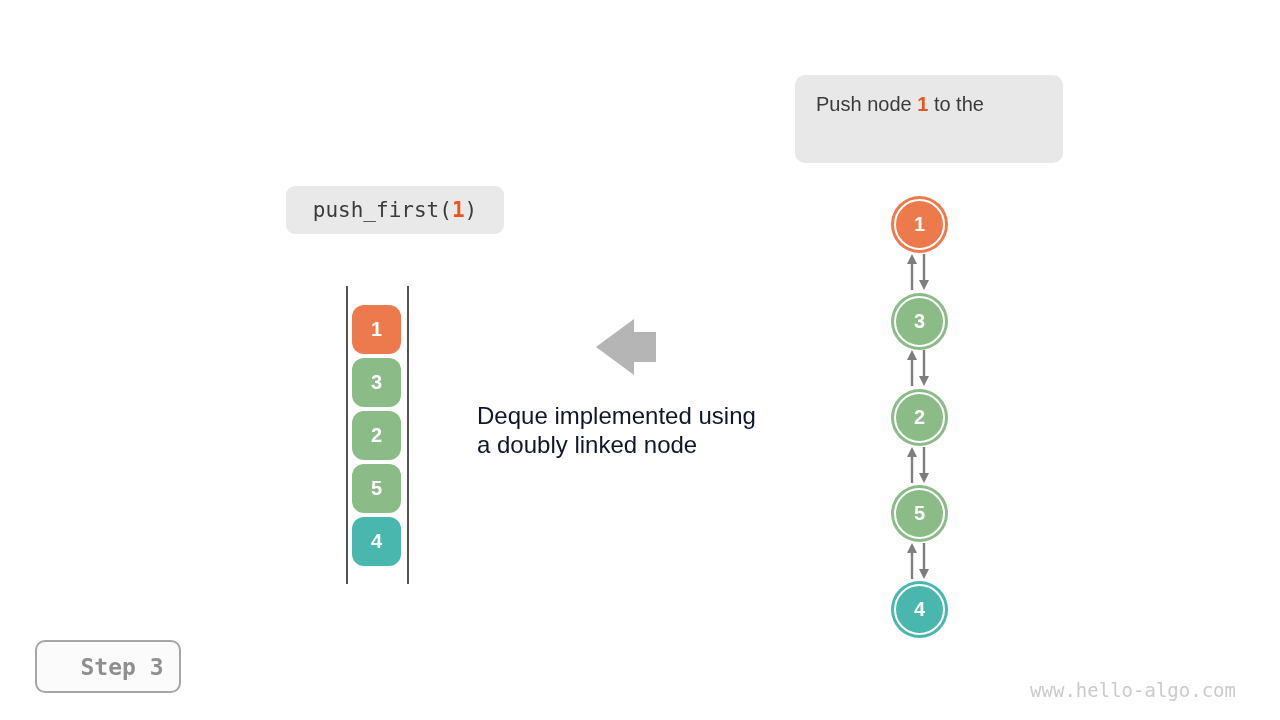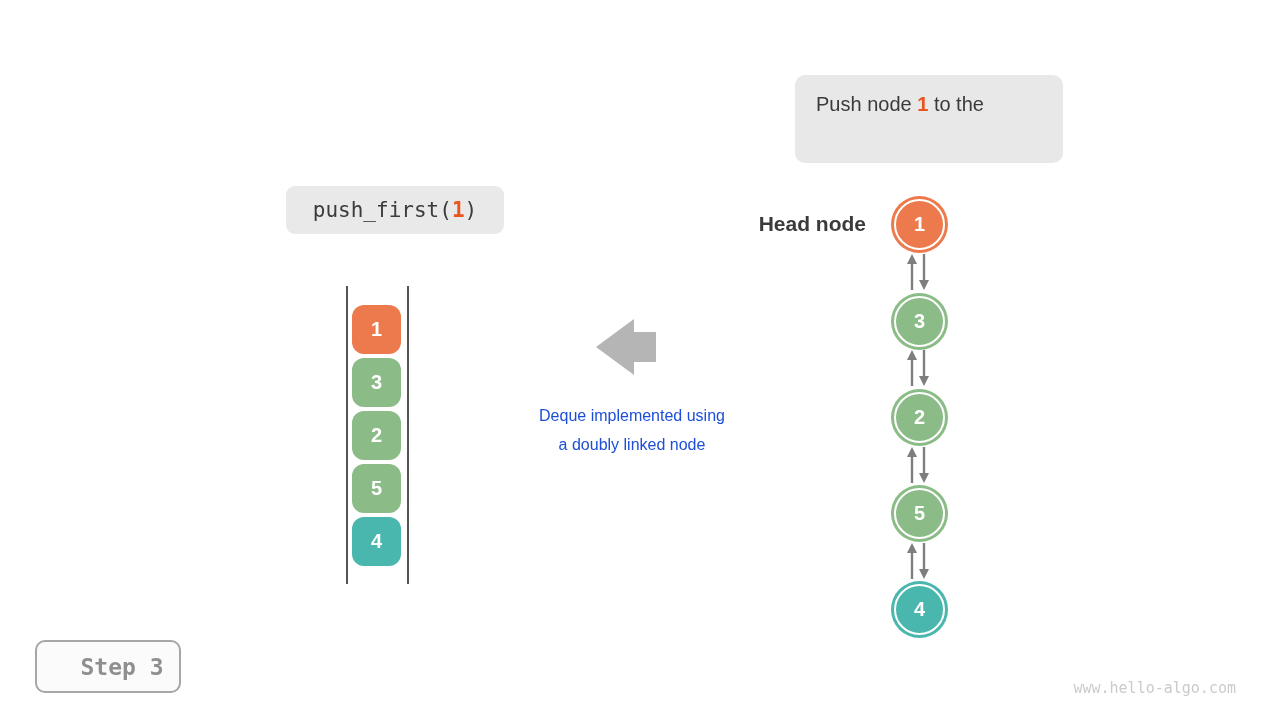--- a/index.html
+++ b/index.html
@@ -20,22 +20,22 @@
   
   .rail{position:absolute;width:2px;background:#545454;top:286px;height:298px;}
   .rail.left{left:346px;} .rail.right{left:407px;}
   .cell{position:absolute;left:352px;width:49px;height:49px;border-radius:12px;
         background:var(--c);color:#fff;font-weight:bold;font-size:20px;
         display:flex;align-items:center;justify-content:center;}
   .c0{top:305px;} .c1{top:358px;} .c2{top:411px;} .c3{top:464px;} .c4{top:517px;}
 
   
   .big-arrow{position:absolute;left:596px;top:319px;}
-  .caption{position:absolute;left:477px;top:401px;width:310px;text-align:center;
-           color:#1d4ed8;font-size:16px;line-height:29px;}
+  .caption{position:absolute;left:477px;top:401px;width:310px;
+           color:#0f172a;font-size:24px;line-height:29px;}
 
   
   .node{position:absolute;left:894px;width:47px;height:47px;border-radius:50%;
         background:var(--c);border:2px solid #fff;box-shadow:0 0 0 3px var(--c);
         color:#fff;font-weight:bold;font-size:20px;
         display:flex;align-items:center;justify-content:center;}
   .n0{top:199px;} .n1{top:296px;} .n2{top:392px;} .n3{top:488px;} .n4{top:584px;}
   .connector{position:absolute;left:906px;}
   .k0{top:254px;} .k1{top:350px;} .k2{top:447px;} .k3{top:543px;}
 
@@ -43,21 +43,21 @@
               font-weight:bold;font-size:21px;color:#3B3B3B;}
   .head-label{top:212px;} .tail-label{top:597px;}
 
   
   .step-chip{position:absolute;left:35px;top:640px;width:146px;height:53px;background:#FBFBFB;
              border:2px solid #A6A6A6;border-radius:10px;box-sizing:border-box;
              display:flex;align-items:center;justify-content:center;
              font-family:"DejaVu Sans Mono", monospace;font-weight:bold;font-size:23px;color:#8F8F8F;padding-left:28px;}
 
   .watermark{position:absolute;right:44px;top:679px;font-family:"DejaVu Sans Mono", monospace;
-             font-size:15px;color:#CBCBCB;}
+             font-size:19px;color:#CBCBCB;}
 </style>
 </head>
 <body>
 
 <div class="canvas">
 
   <div class="callout">
     <div class="callout-inner">
       <span>Push node </span><span class="hl">1</span><span> to the</span><br>
     </div>
@@ -81,21 +81,20 @@
   <svg class="big-arrow" width="60" height="56" viewBox="0 0 60 56">
     <polygon points="0,28 38,0 38,56" fill="#B5B5B5"></polygon>
     <rect x="36" y="13" width="24" height="30" fill="#B5B5B5"></rect>
   </svg>
 
   <div class="caption">
     <span>Deque implemented using</span><br>
     <span>a doubly linked node</span>
   </div>
 
-  <div class="side-label head-label">Head node</div>
 
   <div class="node n0" style="--c: #ED7A4D;">1</div>
   <div class="node n1" style="--c: #8BBC87;">3</div>
   <div class="node n2" style="--c: #8BBC87;">2</div>
   <div class="node n3" style="--c: #8BBC87;">5</div>
   <div class="node n4" style="--c: #4AB7AF;">4</div>
 
   <svg class="connector k0" width="24" height="36" viewBox="0 0 24 36">
     <line x1="6" y1="9" x2="6" y2="36" stroke="#7E7E7E" stroke-width="2.4"></line>
     <polygon points="6,0 1,10 11,10" fill="#7E7E7E"></polygon>

